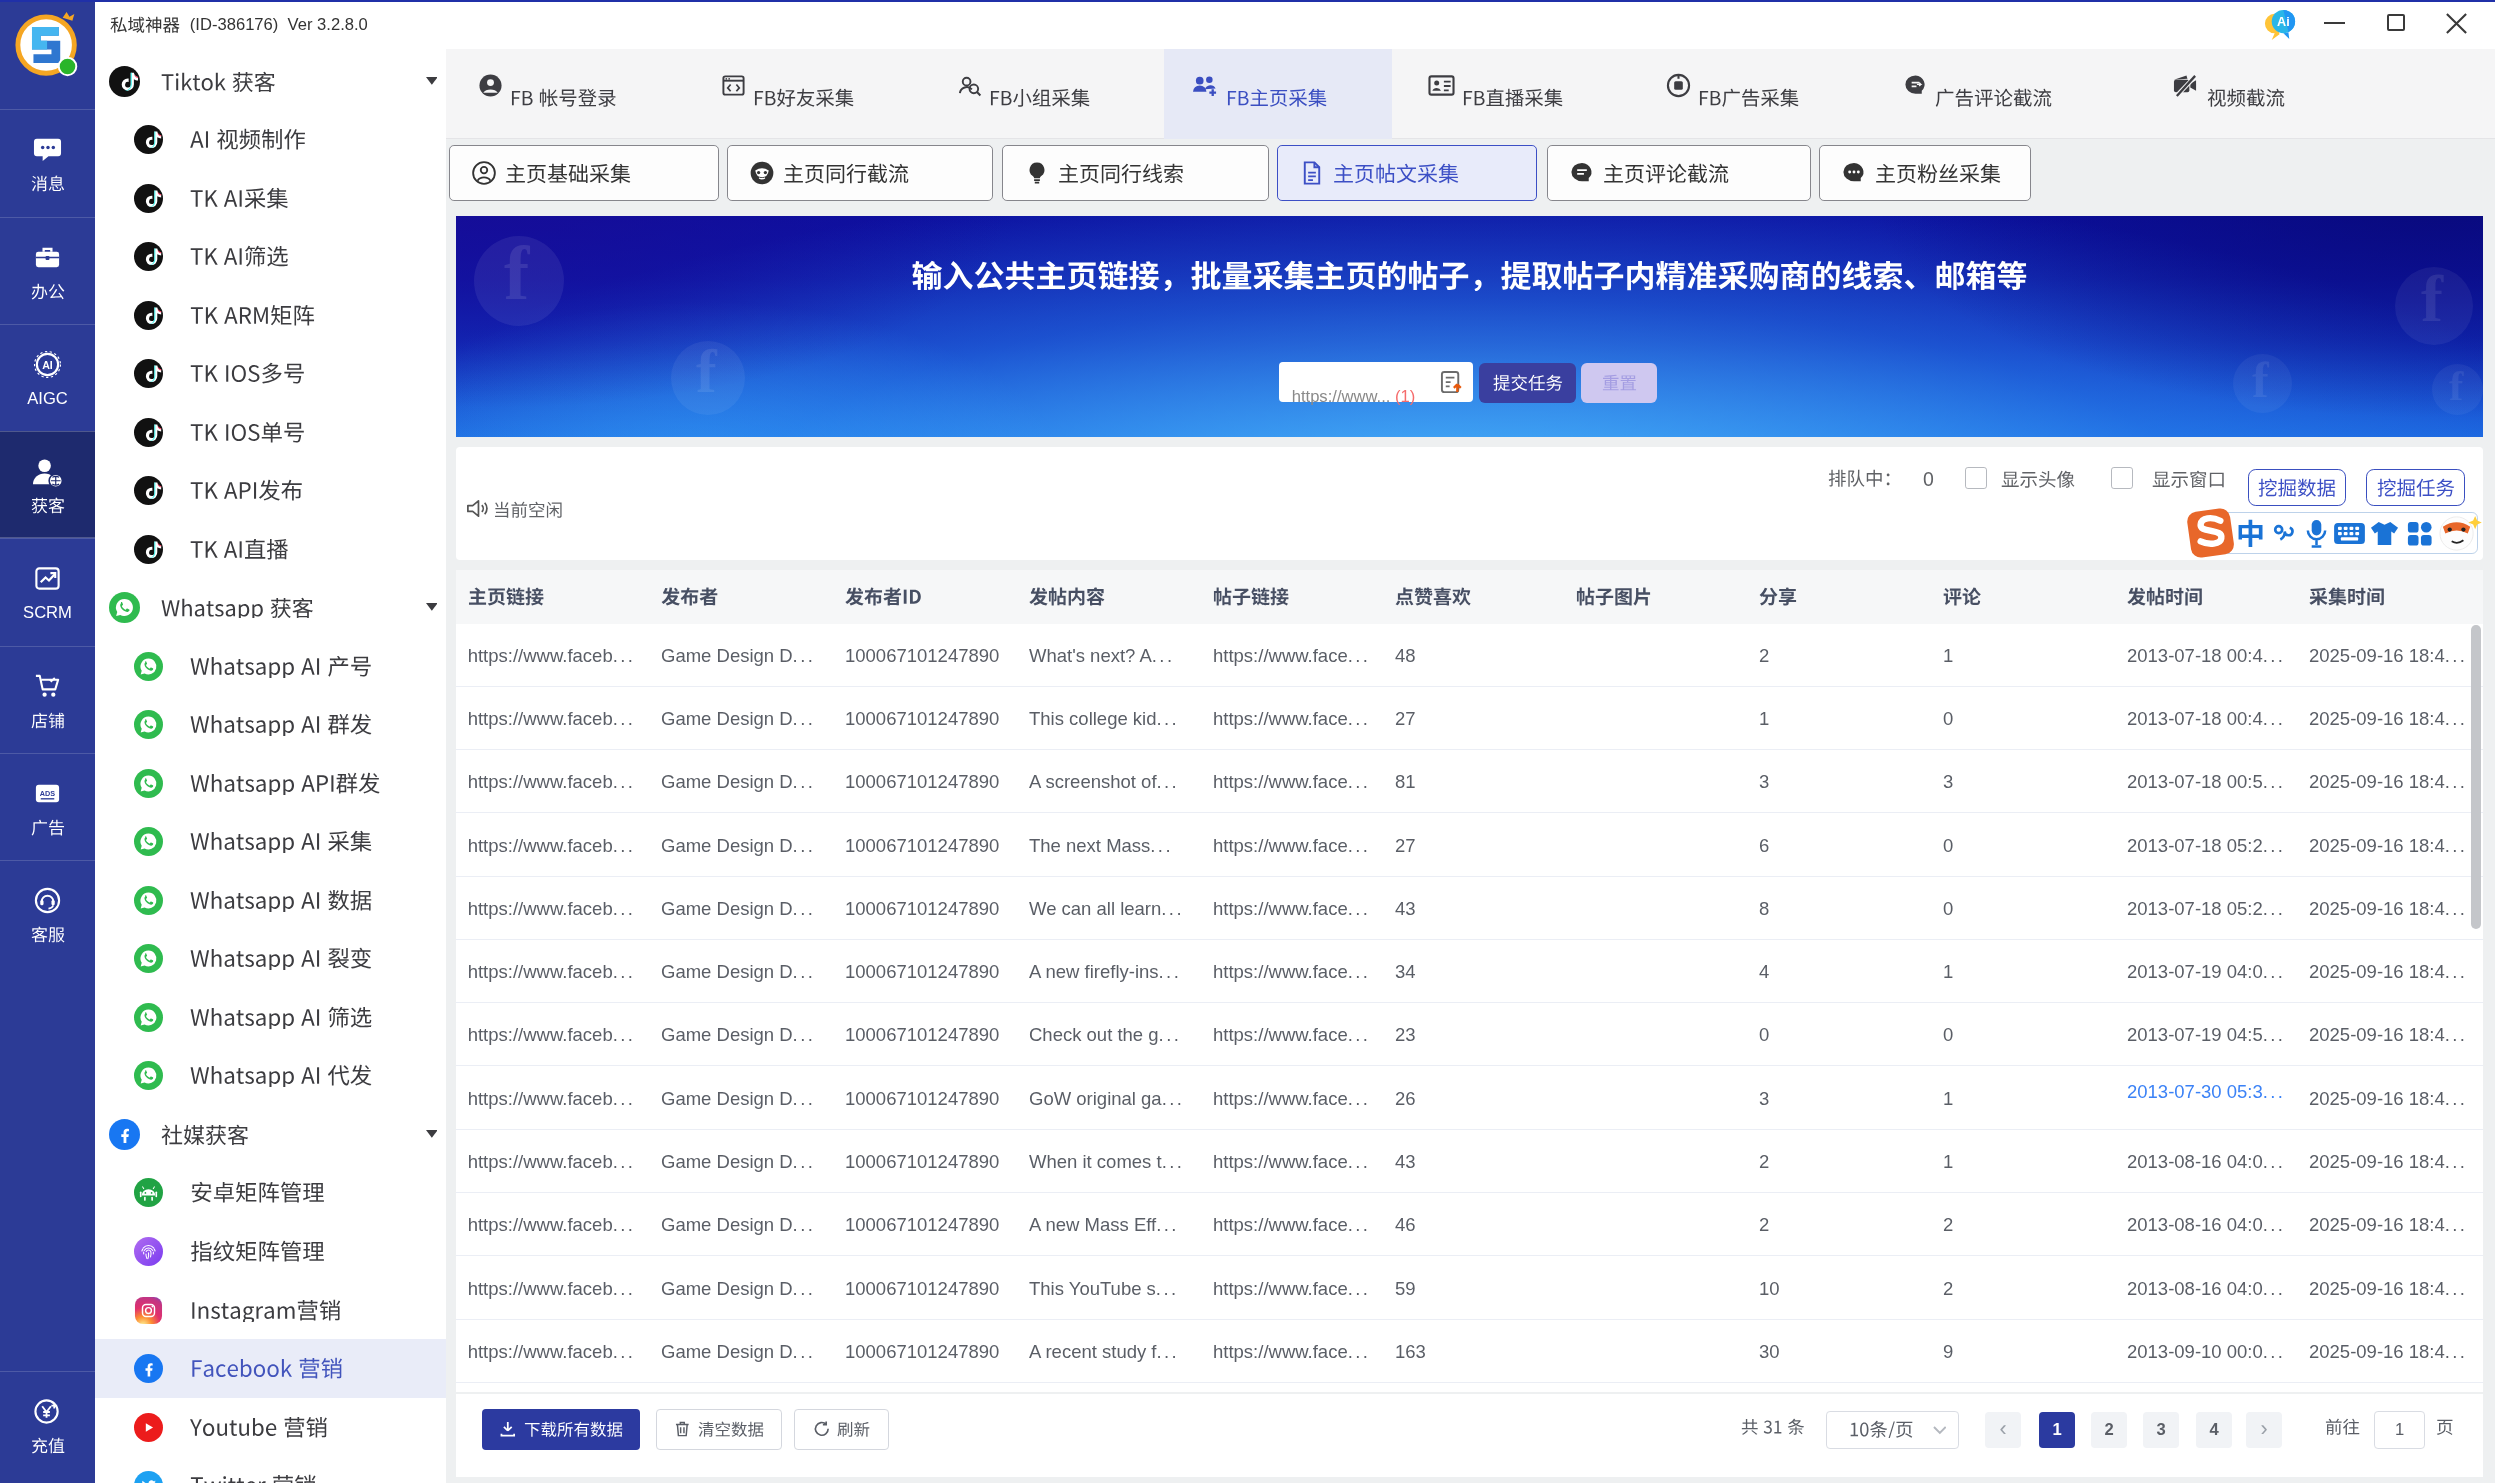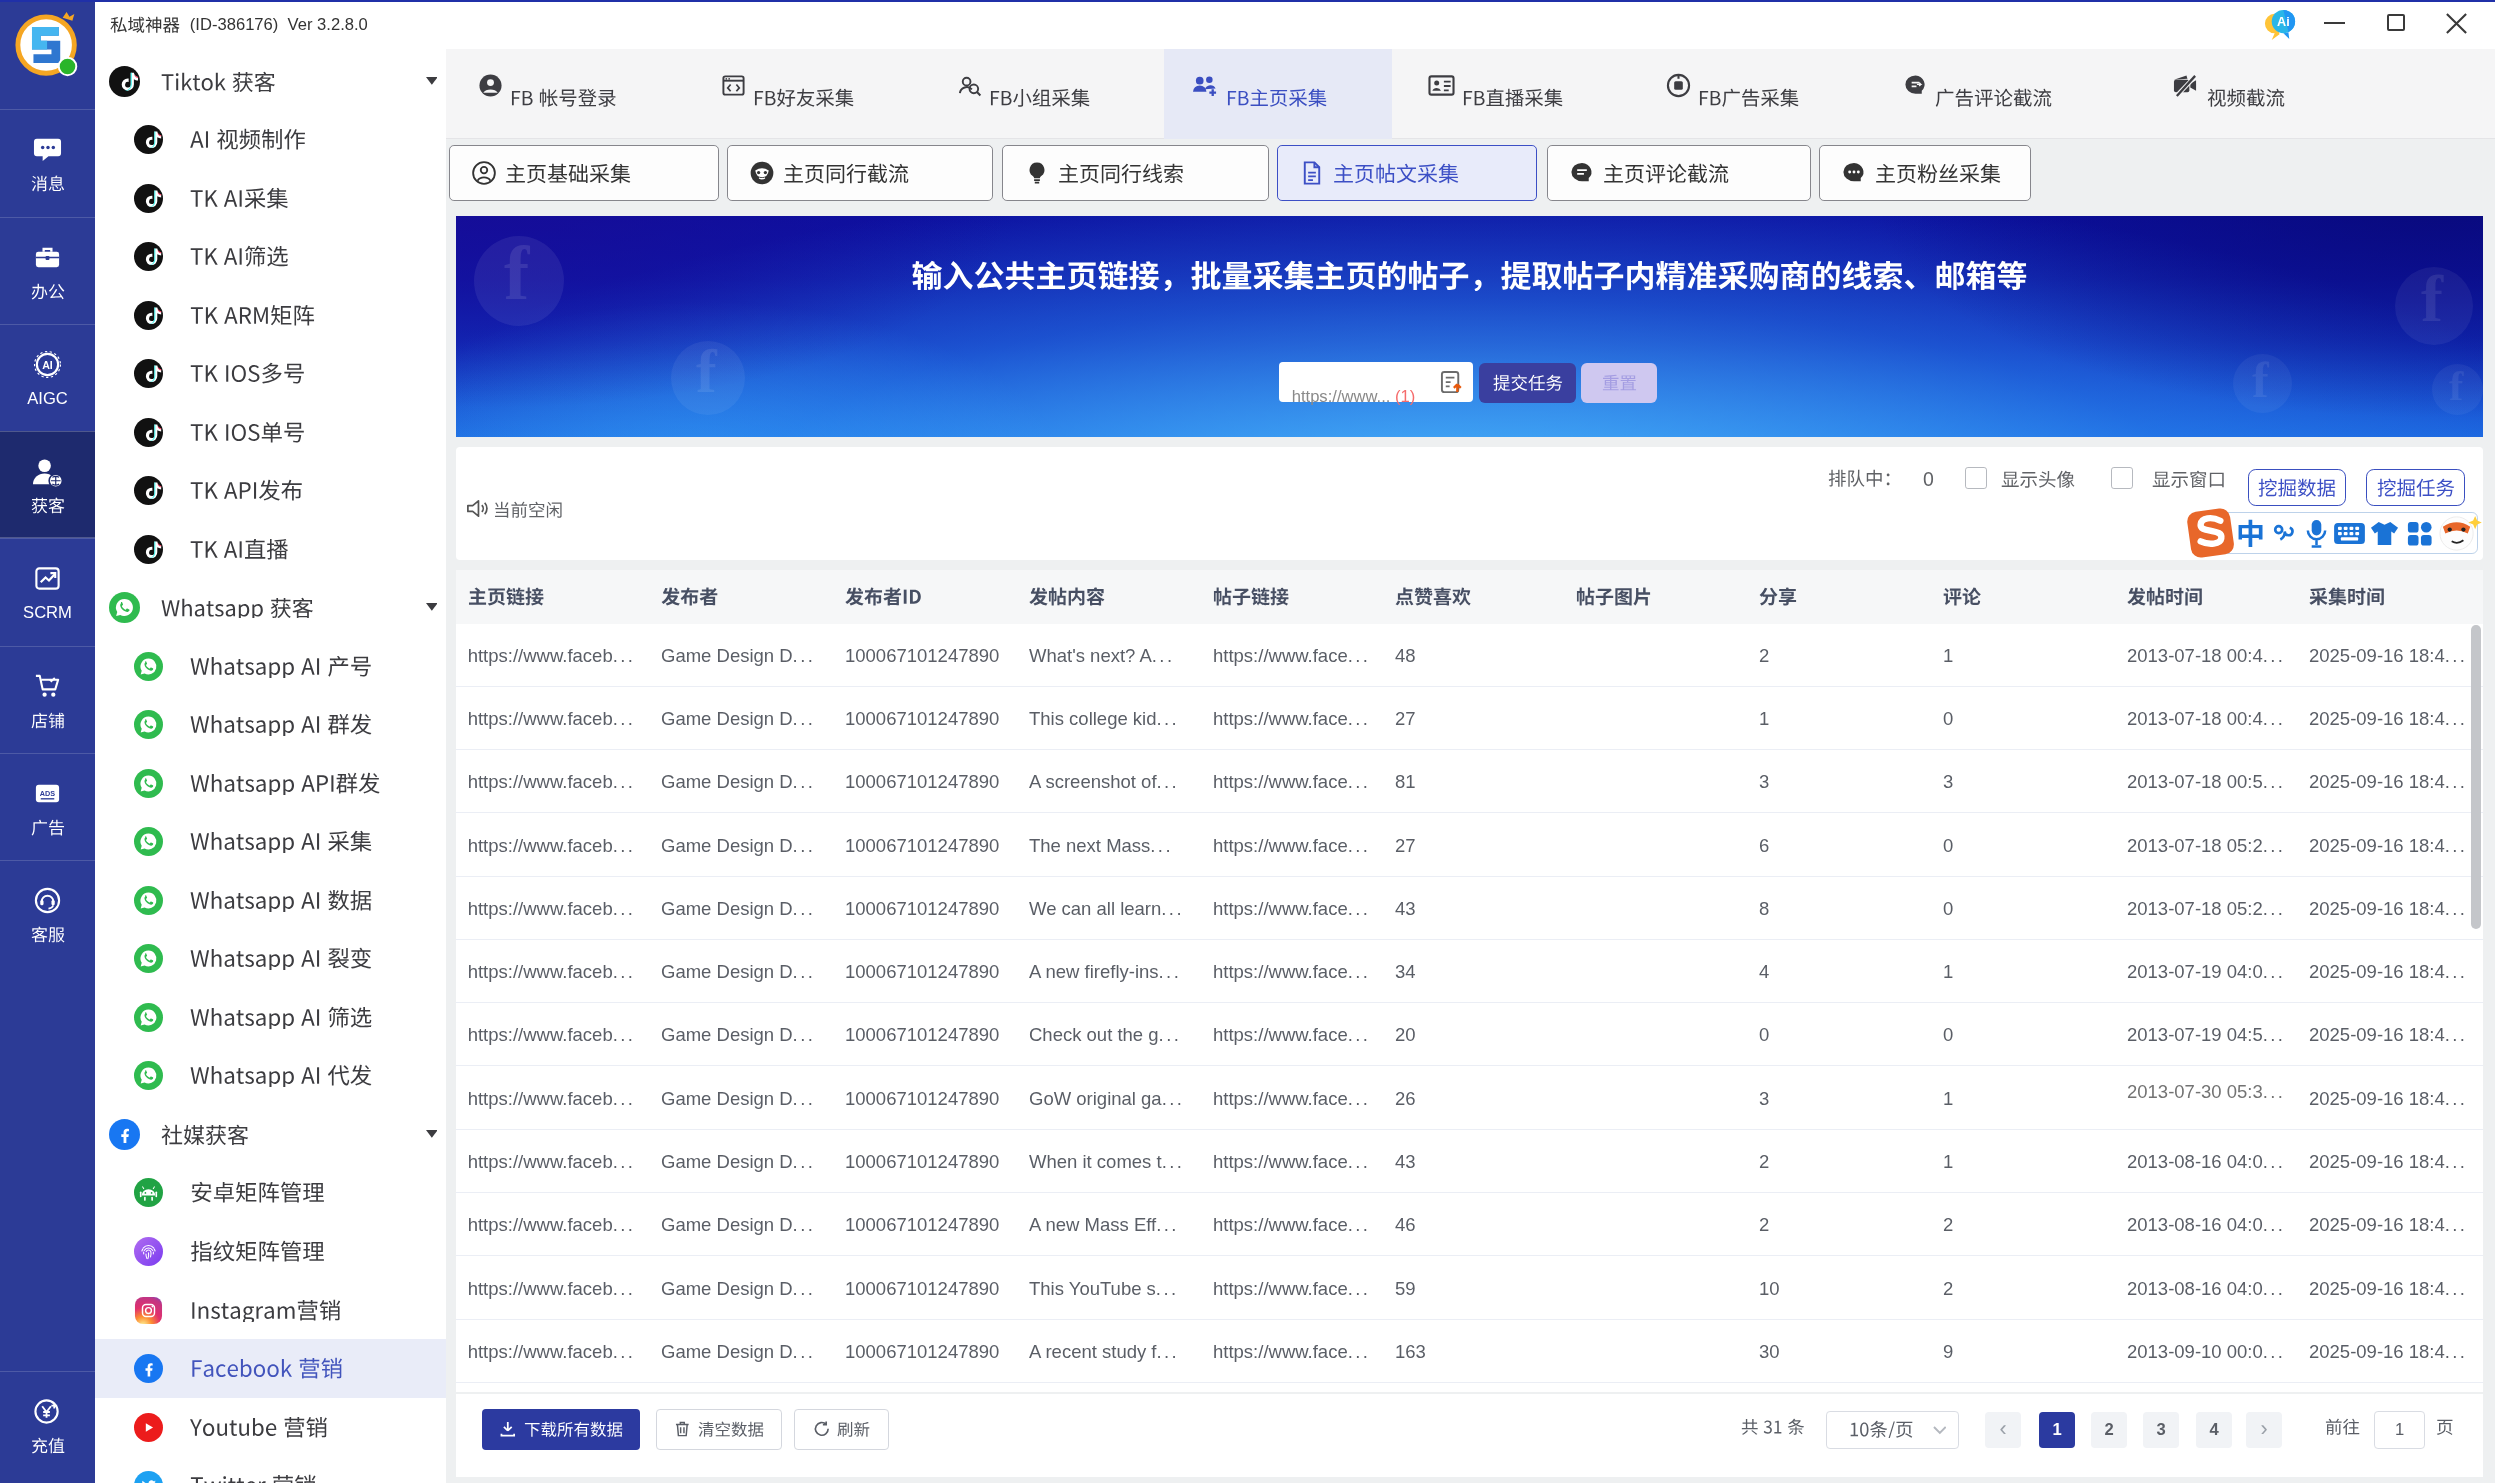--- a/index.html
+++ b/index.html
@@ -1496,38 +1496,38 @@
       <div style="position:absolute;left:1487px;top:0;height:63px;display:flex;align-items:center;font-size:18.5px;color:#5a5e66;white-space:nowrap;">1</div>
       <div style="position:absolute;left:1671px;top:0;height:63px;display:flex;align-items:center;font-size:18.5px;color:#5a5e66;white-space:nowrap;">2013-07-19 04:0<i style="font-style:normal;letter-spacing:2.4px">...</i></div>
       <div style="position:absolute;left:1853px;top:0;height:63px;display:flex;align-items:center;font-size:18.5px;color:#5a5e66;white-space:nowrap;">2025-09-16 18:4<i style="font-style:normal;letter-spacing:2.4px">...</i></div>
     </div>
     <div style="position:absolute;left:0;top:433px;width:2027px;height:63px;border-bottom:1px solid #ebeef5;">
       <div style="position:absolute;left:11.7px;top:0;height:63px;display:flex;align-items:center;font-size:18.5px;color:#5a5e66;white-space:nowrap;">https://www.faceb<i style="font-style:normal;letter-spacing:2.4px">...</i></div>
       <div style="position:absolute;left:205px;top:0;height:63px;display:flex;align-items:center;font-size:18.5px;color:#5a5e66;white-space:nowrap;">Game Design D<i style="font-style:normal;letter-spacing:2.4px">...</i></div>
       <div style="position:absolute;left:389px;top:0;height:63px;display:flex;align-items:center;font-size:18.5px;color:#5a5e66;white-space:nowrap;">100067101247890</div>
       <div style="position:absolute;left:573px;top:0;height:63px;display:flex;align-items:center;font-size:18.5px;color:#5a5e66;white-space:nowrap;">Check out the g <i style="font-style:normal;letter-spacing:2.4px">...</i></div>
       <div style="position:absolute;left:757px;top:0;height:63px;display:flex;align-items:center;font-size:18.5px;color:#5a5e66;white-space:nowrap;">https://www.face<i style="font-style:normal;letter-spacing:2.4px">...</i></div>
-      <div style="position:absolute;left:939px;top:0;height:63px;display:flex;align-items:center;font-size:18.5px;color:#5a5e66;white-space:nowrap;">20</div>
+      <div style="position:absolute;left:939px;top:0;height:63px;display:flex;align-items:center;font-size:18.5px;color:#5a5e66;white-space:nowrap;">23</div>
       <div style="position:absolute;left:1120px;top:0;height:63px;display:flex;align-items:center;font-size:18.5px;color:#5a5e66;white-space:nowrap;"></div>
       <div style="position:absolute;left:1303px;top:0;height:63px;display:flex;align-items:center;font-size:18.5px;color:#5a5e66;white-space:nowrap;">0</div>
       <div style="position:absolute;left:1487px;top:0;height:63px;display:flex;align-items:center;font-size:18.5px;color:#5a5e66;white-space:nowrap;">0</div>
       <div style="position:absolute;left:1671px;top:0;height:63px;display:flex;align-items:center;font-size:18.5px;color:#5a5e66;white-space:nowrap;">2013-07-19 04:5<i style="font-style:normal;letter-spacing:2.4px">...</i></div>
       <div style="position:absolute;left:1853px;top:0;height:63px;display:flex;align-items:center;font-size:18.5px;color:#5a5e66;white-space:nowrap;">2025-09-16 18:4<i style="font-style:normal;letter-spacing:2.4px">...</i></div>
     </div>
     <div style="position:absolute;left:0;top:497px;width:2027px;height:63px;border-bottom:1px solid #ebeef5;">
       <div style="position:absolute;left:11.7px;top:0;height:63px;display:flex;align-items:center;font-size:18.5px;color:#5a5e66;white-space:nowrap;">https://www.faceb<i style="font-style:normal;letter-spacing:2.4px">...</i></div>
       <div style="position:absolute;left:205px;top:0;height:63px;display:flex;align-items:center;font-size:18.5px;color:#5a5e66;white-space:nowrap;">Game Design D<i style="font-style:normal;letter-spacing:2.4px">...</i></div>
       <div style="position:absolute;left:389px;top:0;height:63px;display:flex;align-items:center;font-size:18.5px;color:#5a5e66;white-space:nowrap;">100067101247890</div>
       <div style="position:absolute;left:573px;top:0;height:63px;display:flex;align-items:center;font-size:18.5px;color:#5a5e66;white-space:nowrap;">GoW original ga <i style="font-style:normal;letter-spacing:2.4px">...</i></div>
       <div style="position:absolute;left:757px;top:0;height:63px;display:flex;align-items:center;font-size:18.5px;color:#5a5e66;white-space:nowrap;">https://www.face<i style="font-style:normal;letter-spacing:2.4px">...</i></div>
       <div style="position:absolute;left:939px;top:0;height:63px;display:flex;align-items:center;font-size:18.5px;color:#5a5e66;white-space:nowrap;">26</div>
       <div style="position:absolute;left:1120px;top:0;height:63px;display:flex;align-items:center;font-size:18.5px;color:#5a5e66;white-space:nowrap;"></div>
       <div style="position:absolute;left:1303px;top:0;height:63px;display:flex;align-items:center;font-size:18.5px;color:#5a5e66;white-space:nowrap;">3</div>
       <div style="position:absolute;left:1487px;top:0;height:63px;display:flex;align-items:center;font-size:18.5px;color:#5a5e66;white-space:nowrap;">1</div>
-      <div style="position:absolute;left:1671px;top:0;height:49px;display:flex;align-items:center;font-size:18.5px;color:#737373;white-space:nowrap;">2013-07-30 05:3<i style="font-style:normal;letter-spacing:2.4px">...</i></div>
+      <div style="position:absolute;left:1671px;top:0;height:49px;display:flex;align-items:center;font-size:18.5px;color:#3b82f6;white-space:nowrap;">2013-07-30 05:3<i style="font-style:normal;letter-spacing:2.4px">...</i></div>
       <div style="position:absolute;left:1853px;top:0;height:63px;display:flex;align-items:center;font-size:18.5px;color:#5a5e66;white-space:nowrap;">2025-09-16 18:4<i style="font-style:normal;letter-spacing:2.4px">...</i></div>
     </div>
     <div style="position:absolute;left:0;top:560px;width:2027px;height:63px;border-bottom:1px solid #ebeef5;">
       <div style="position:absolute;left:11.7px;top:0;height:63px;display:flex;align-items:center;font-size:18.5px;color:#5a5e66;white-space:nowrap;">https://www.faceb<i style="font-style:normal;letter-spacing:2.4px">...</i></div>
       <div style="position:absolute;left:205px;top:0;height:63px;display:flex;align-items:center;font-size:18.5px;color:#5a5e66;white-space:nowrap;">Game Design D<i style="font-style:normal;letter-spacing:2.4px">...</i></div>
       <div style="position:absolute;left:389px;top:0;height:63px;display:flex;align-items:center;font-size:18.5px;color:#5a5e66;white-space:nowrap;">100067101247890</div>
       <div style="position:absolute;left:573px;top:0;height:63px;display:flex;align-items:center;font-size:18.5px;color:#5a5e66;white-space:nowrap;">When it comes t <i style="font-style:normal;letter-spacing:2.4px">...</i></div>
       <div style="position:absolute;left:757px;top:0;height:63px;display:flex;align-items:center;font-size:18.5px;color:#5a5e66;white-space:nowrap;">https://www.face<i style="font-style:normal;letter-spacing:2.4px">...</i></div>
       <div style="position:absolute;left:939px;top:0;height:63px;display:flex;align-items:center;font-size:18.5px;color:#5a5e66;white-space:nowrap;">43</div>
       <div style="position:absolute;left:1120px;top:0;height:63px;display:flex;align-items:center;font-size:18.5px;color:#5a5e66;white-space:nowrap;"></div>

